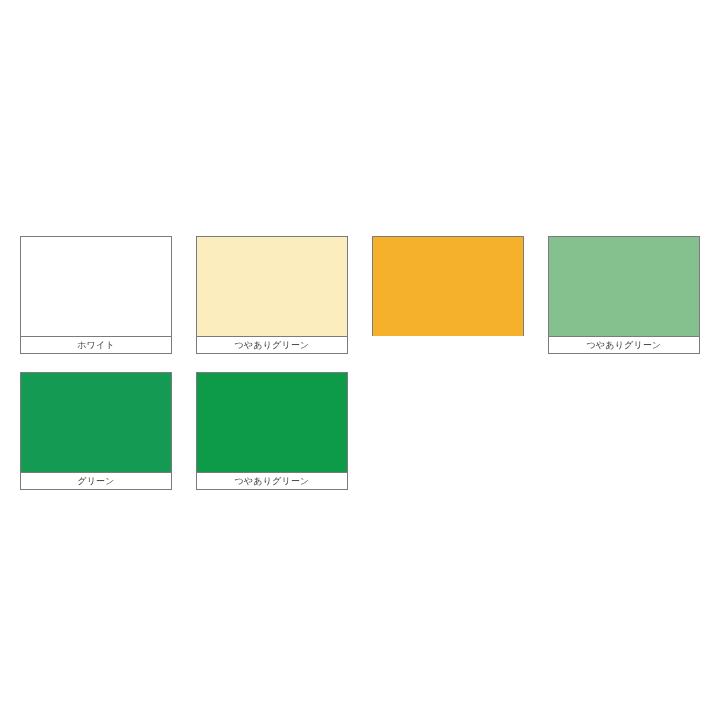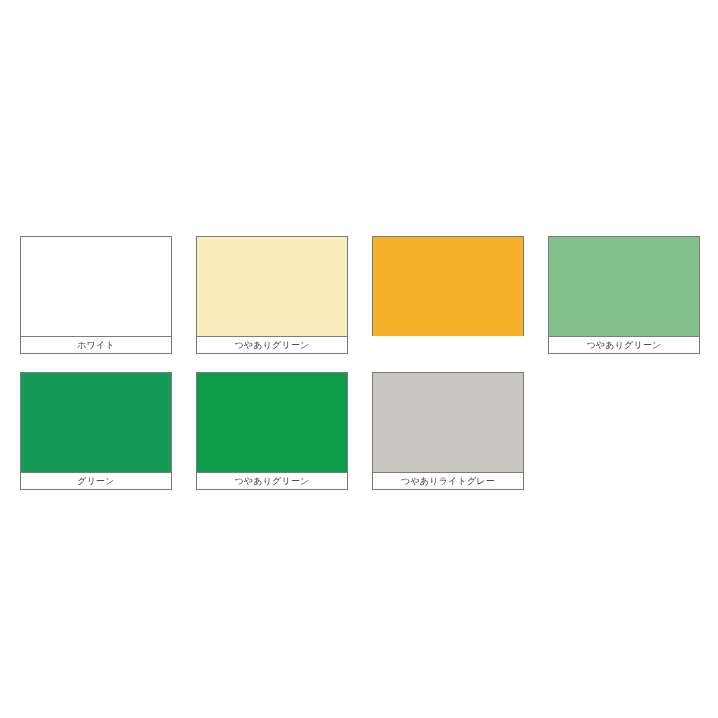--- a/index.html
+++ b/index.html
@@ -91,20 +91,16 @@
     <div class="swatch-cell">
       <div class="swatch-color" style="background-color: rgb(20, 154, 83);"></div>
       <div class="swatch-label">グリーン</div>
     </div>
 
     <div class="swatch-cell">
       <div class="swatch-color" style="background-color: rgb(13, 155, 73);"></div>
       <div class="swatch-label">つやありグリーン</div>
     </div>
 
-    <div class="swatch-cell">
-      <div class="swatch-color" style="background-color: rgb(200, 198, 192);"></div>
-      <div class="swatch-label">つやありライトグレー</div>
-    </div>
 
 
   </div>
 </div>
 
 </body></html>

